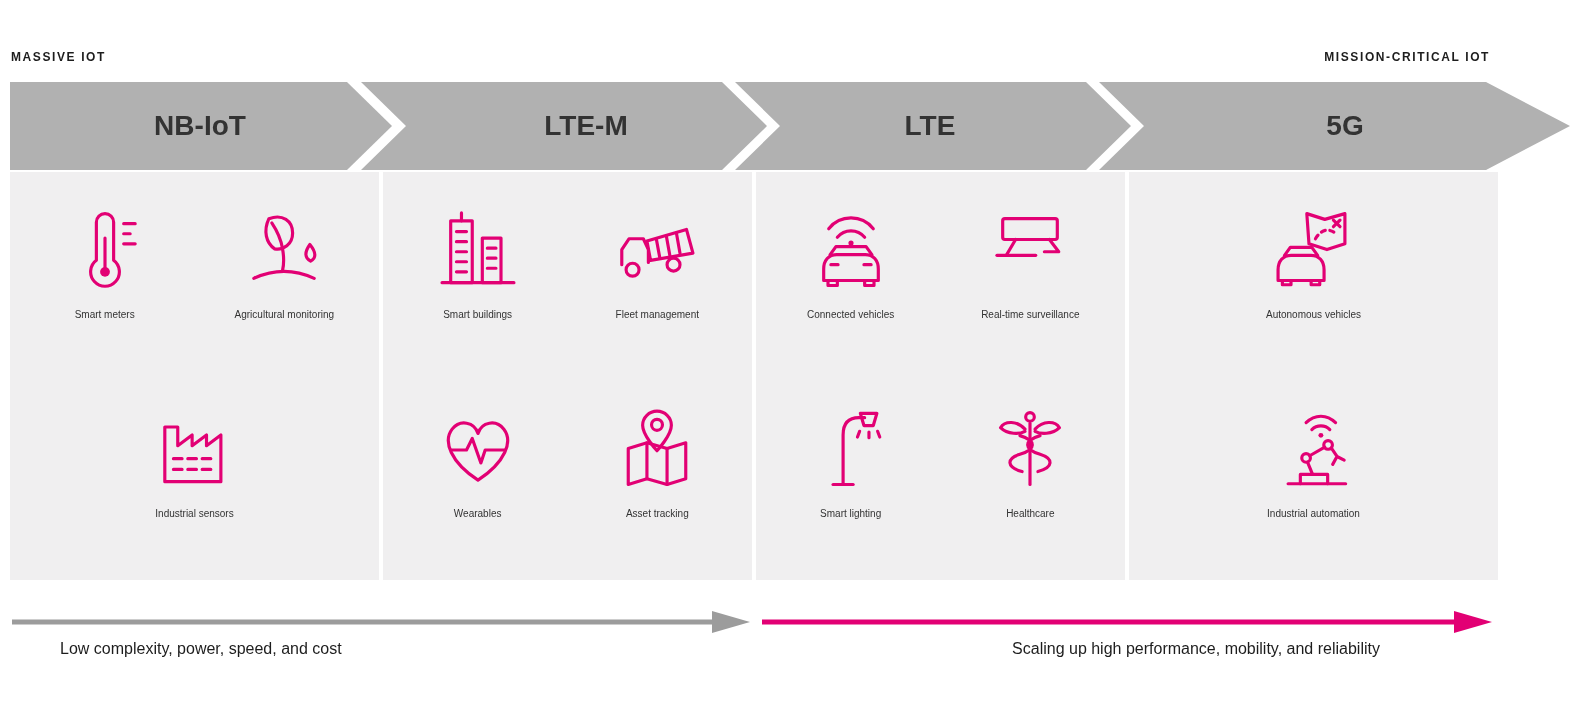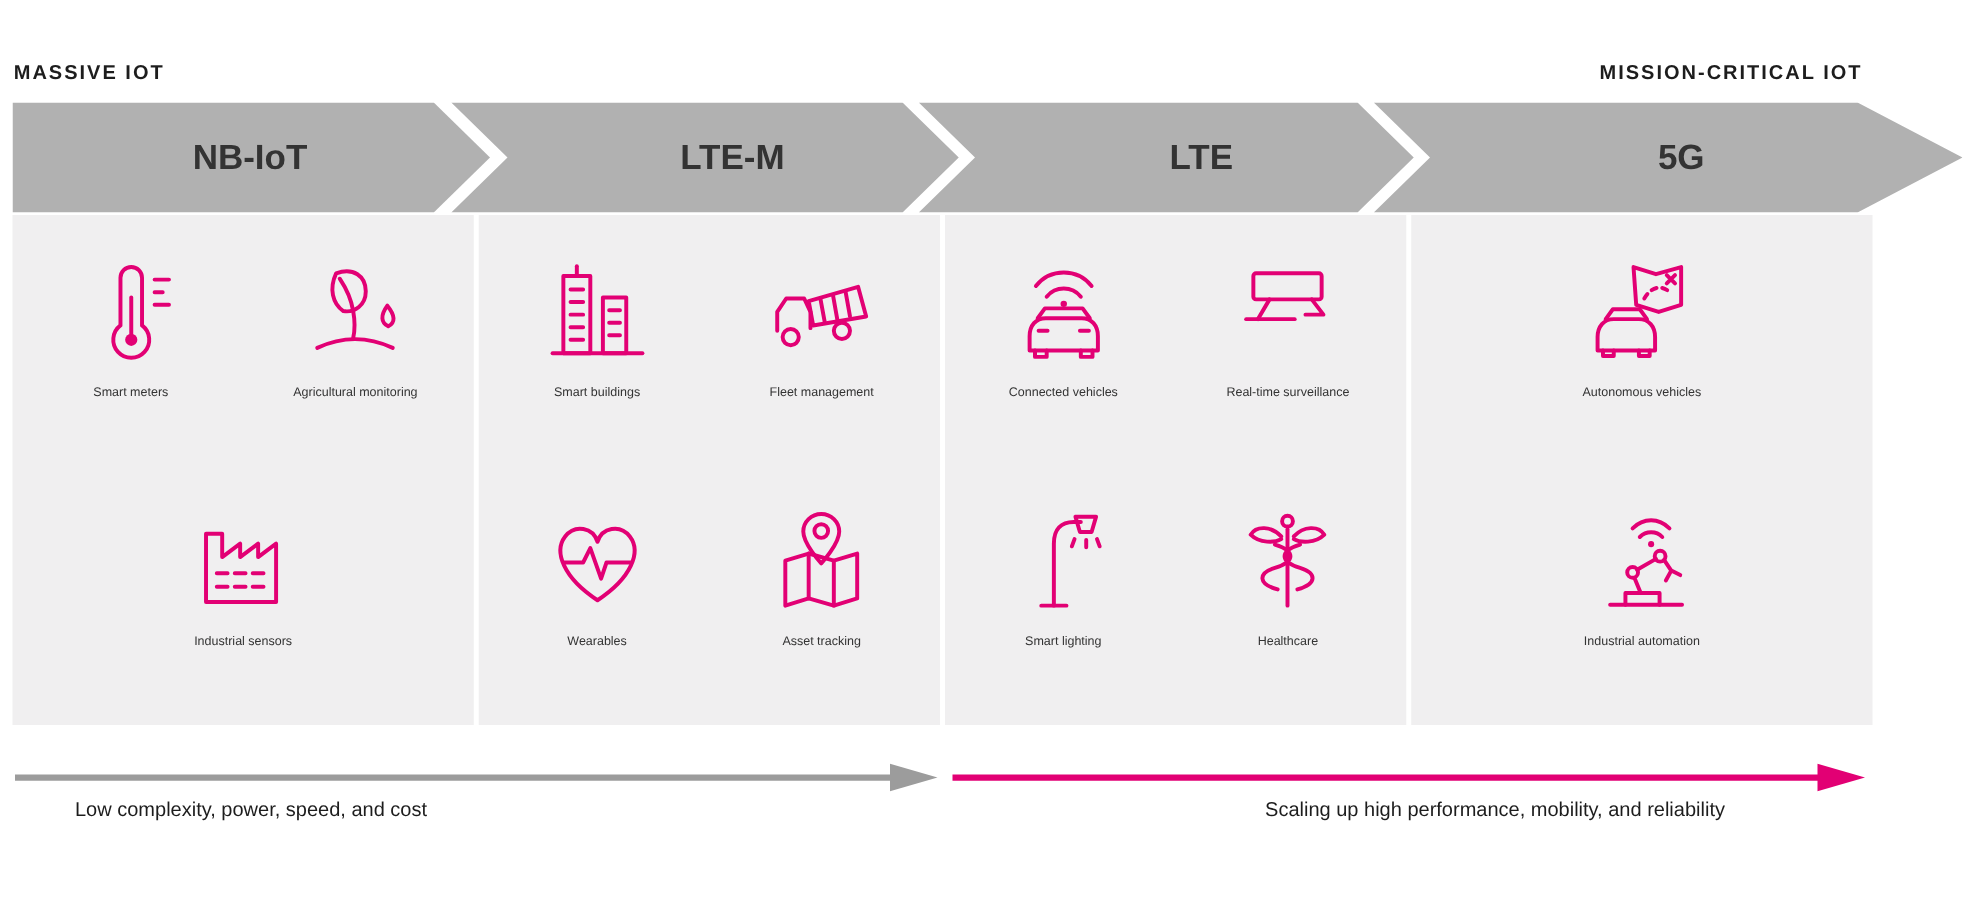--- a/index.html
+++ b/index.html
@@ -6,21 +6,21 @@
   html, body { width: 1580px; height: 720px; }
   body {
     font-family: "Liberation Sans", "DejaVu Sans", sans-serif;
     background: #ffffff;
     color: var(--text-dark, #1d1d1d);
   }
   .stage { position: relative; width: 1580px; height: 720px; background: #fff; overflow: hidden; }
 
   .edge-label {
     position: absolute; top: 50px;
-    font-size: 16px; font-weight: 700; letter-spacing: 1.6px;
+    font-size: 12px; font-weight: 700; letter-spacing: 1.6px;
     color: var(--text-dark, #1d1d1d); white-space: nowrap;
   }
   .edge-label.left { left: 11px; }
   .edge-label.right { right: 90px; }
 
   .banner { position: absolute; left: 10px; top: 82px; width: 1560px; height: 88px; }
   .banner svg.shape { position: absolute; left: 0; top: 0; }
   .seg { fill: var(--banner-gray, #b1b1b1); }
   .banner-label {
     position: absolute; top: 0; height: 88px; line-height: 88px;
@@ -158,21 +158,21 @@
 
   <header class="banner">
     <svg class="shape" width="1560" height="88" viewBox="0 0 1560 88" aria-hidden="true">
       <polygon class="seg" points="0,0 337,0 382,44 337,88 0,88"></polygon>
       <polygon class="seg" points="351,0 712,0 757,44 712,88 351,88 396,44"></polygon>
       <polygon class="seg" points="725,0 1076,0 1121,44 1076,88 725,88 770,44"></polygon>
       <polygon class="seg" points="1089,0 1476,0 1560,44 1476,88 1089,88 1134,44"></polygon>
     </svg>
     <div class="banner-label" style="left:190px">NB-IoT</div>
     <div class="banner-label" style="left:576px">LTE-M</div>
-    <div class="banner-label" style="left:951px">LTE</div>
+    <div class="banner-label" style="left:920px">LTE</div>
     <div class="banner-label" style="left:1335px">5G</div>
   </header>
 
   <main class="grid">
 
     <section class="col">
       <div class="row first">
         <figure class="item">
           <svg class="item-icon">
               <use href="#i-thermometer"></use>

